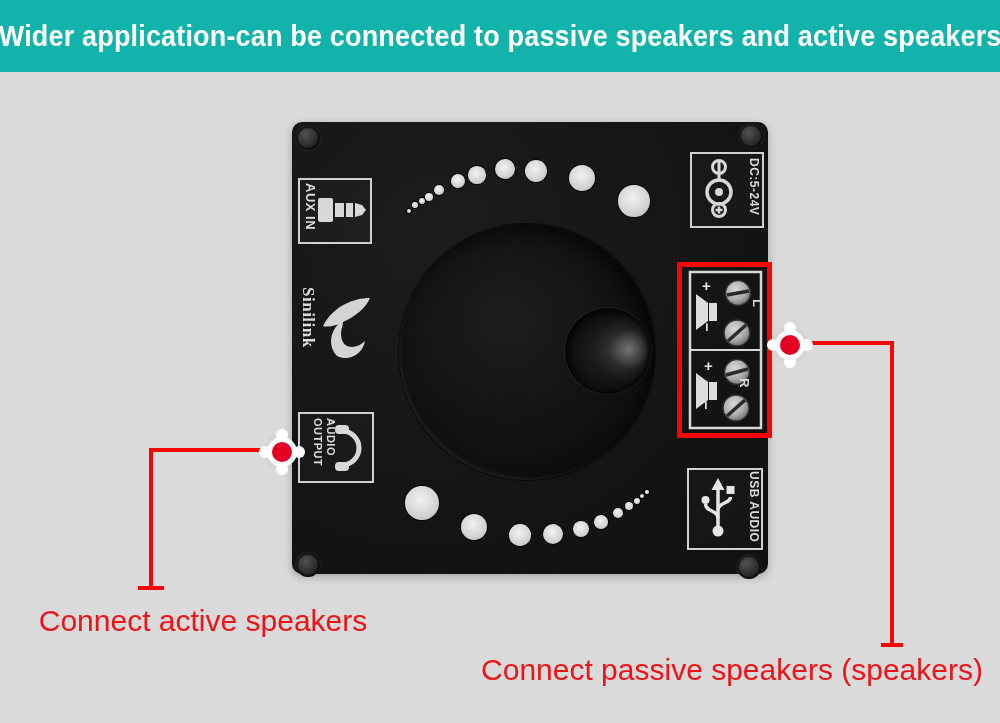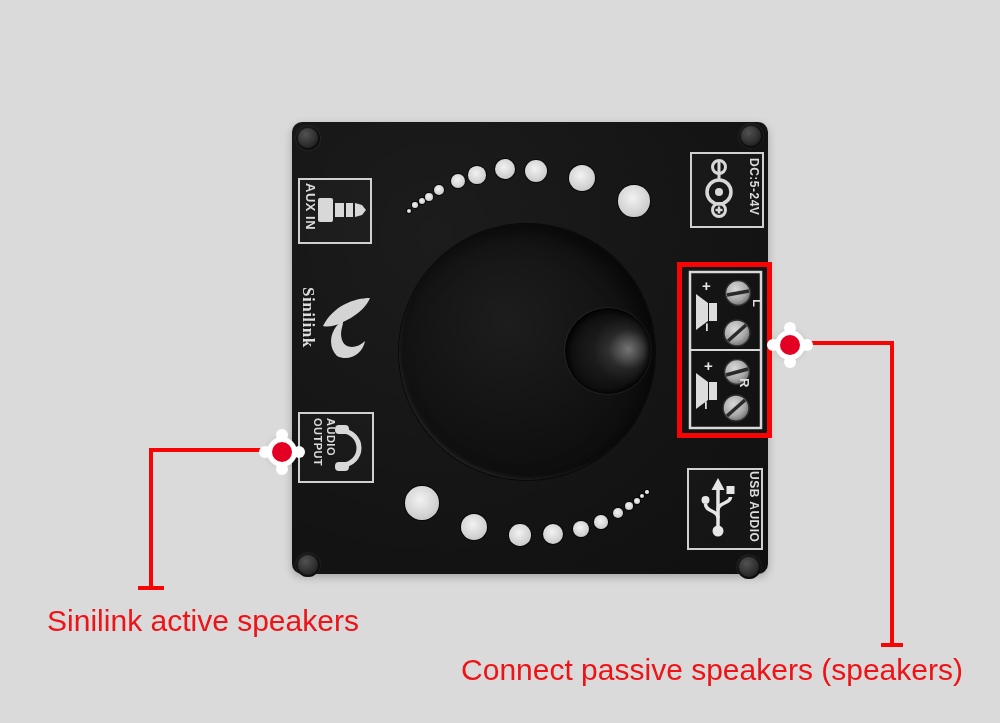--- a/index.html
+++ b/index.html
@@ -84,20 +84,23 @@
   .red-text {
     position:absolute; color:var(--text-red,#ef1216); font-size:30px; white-space:nowrap;
     transform:translateX(-50%);
   }
 </style>
 </head>
 <body>
 
 <div class="page">
 
+  <div class="banner">
+    <span class="banner-text">Wider application-can be connected to passive speakers and active speakers</span>
+  </div>
 
   <div class="board">
 
     <div class="corner-screw" style="left:4px;top:4px;"></div>
     <div class="corner-screw" style="left:447px;top:2px;"></div>
     <div class="corner-screw" style="left:4px;top:431px;"></div>
     <div class="corner-screw" style="left:445px;top:433px;"></div>
 
     <div class="labelbox" style="left:6px;top:56px;width:74px;height:66px;"></div>
     <div class="vlabel" style="left:25px;top:61px;font-size:13px;">AUX IN</div>
@@ -183,27 +186,27 @@
     </svg>
     <div class="vlabel" style="left:468px;top:349px;font-size:12px;">USB AUDIO</div>
   </div>
 
   <div class="highlight-rect"></div>
 
   <div class="redline" style="left:151px;top:448px;width:117px;height:4px;"></div>
   <div class="redline" style="left:149px;top:448px;width:4px;height:142px;"></div>
   <div class="redline" style="left:138px;top:586px;width:26px;height:4px;"></div>
   <div class="marker" style="left:267px;top:437px;"></div>
-  <div class="red-text" style="left:203px;top:604px;">Sinilink active speakers</div>
+  <div class="red-text" style="left:203px;top:604px;">Connect active speakers</div>
 
   <div class="redline" style="left:806px;top:341px;width:88px;height:4px;"></div>
   <div class="redline" style="left:890px;top:341px;width:4px;height:305px;"></div>
   <div class="redline" style="left:881px;top:643px;width:22px;height:4px;"></div>
   <div class="marker" style="left:775px;top:330px;"></div>
-  <div class="red-text" style="left:712px;top:653px;">Connect passive speakers (speakers)</div>
+  <div class="red-text" style="left:732px;top:653px;">Connect passive speakers (speakers)</div>
 
 <div class="dot" style="left: 407px; top: 209px; height: 4px; width: 4px;"></div>
     <div class="dot" style="left: 412.3px; top: 202.3px; height: 5.4px; width: 5.4px;"></div>
     <div class="dot" style="left: 418.7px; top: 197.7px; height: 6.6px; width: 6.6px;"></div>
     <div class="dot" style="left: 425px; top: 193px; height: 8px; width: 8px;"></div>
     <div class="dot" style="left: 433.7px; top: 184.7px; height: 10.6px; width: 10.6px;"></div>
     <div class="dot" style="left: 450.7px; top: 173.7px; height: 14.6px; width: 14.6px;"></div>
     <div class="dot" style="left: 468.3px; top: 166.3px; height: 17.4px; width: 17.4px;"></div>
     <div class="dot" style="left: 494.7px; top: 158.7px; height: 20.6px; width: 20.6px;"></div>
     <div class="dot" style="left: 524.7px; top: 159.7px; height: 22.6px; width: 22.6px;"></div>

